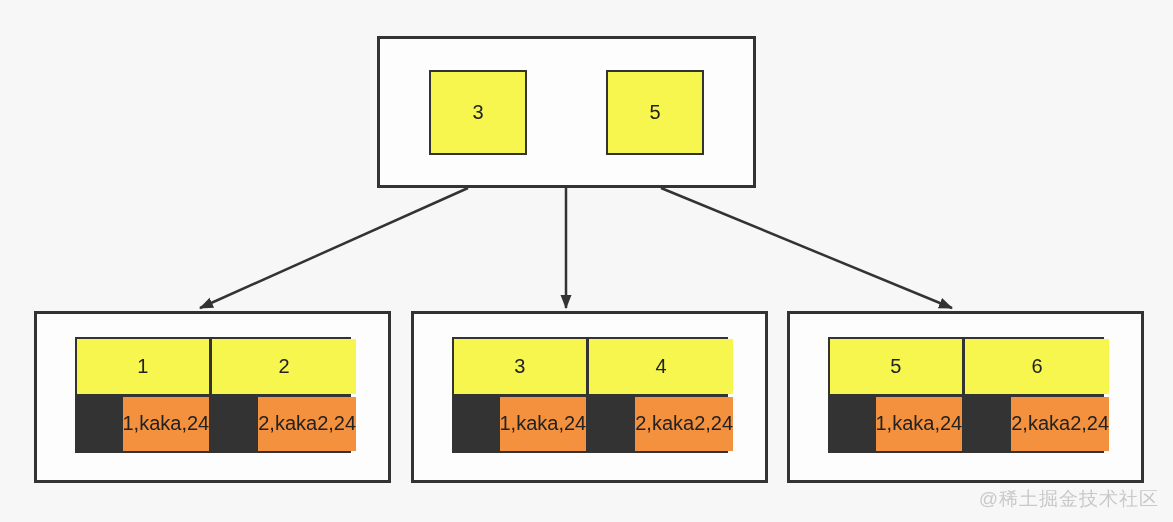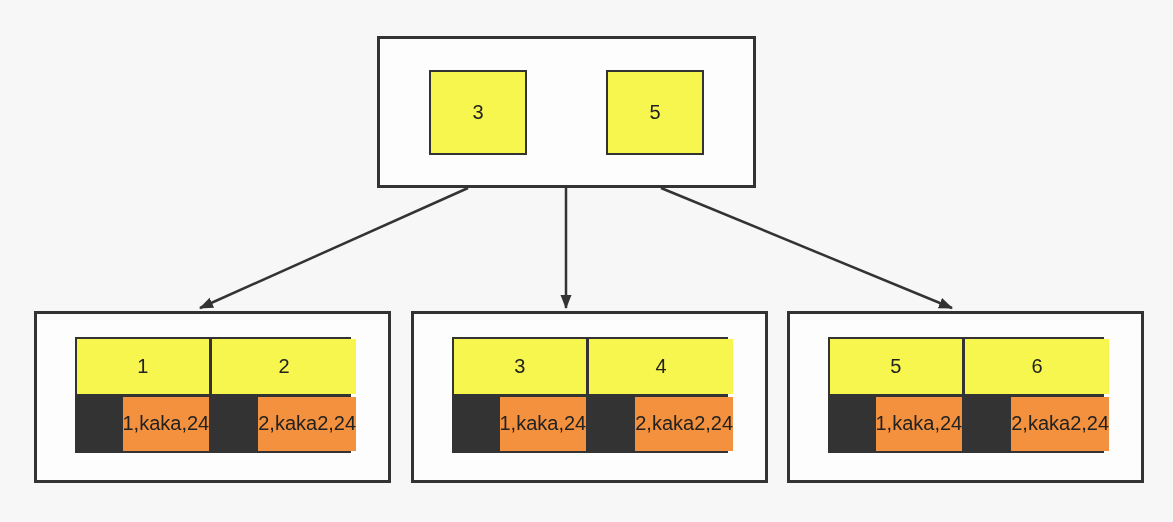--- a/index.html
+++ b/index.html
@@ -139,14 +139,15 @@
 
   <div class="node leaf-node leaf-3">
     <div class="leaf-table">
       <div class="cell key-cell">5</div>
       <div class="cell key-cell">6</div>
       <div class="cell row-cell">1,kaka,24</div>
       <div class="cell row-cell">2,kaka2,24</div>
     </div>
   </div>
 
+  <div class="watermark">@稀土掘金技术社区</div>
 
 </div>
 
 </body></html>

